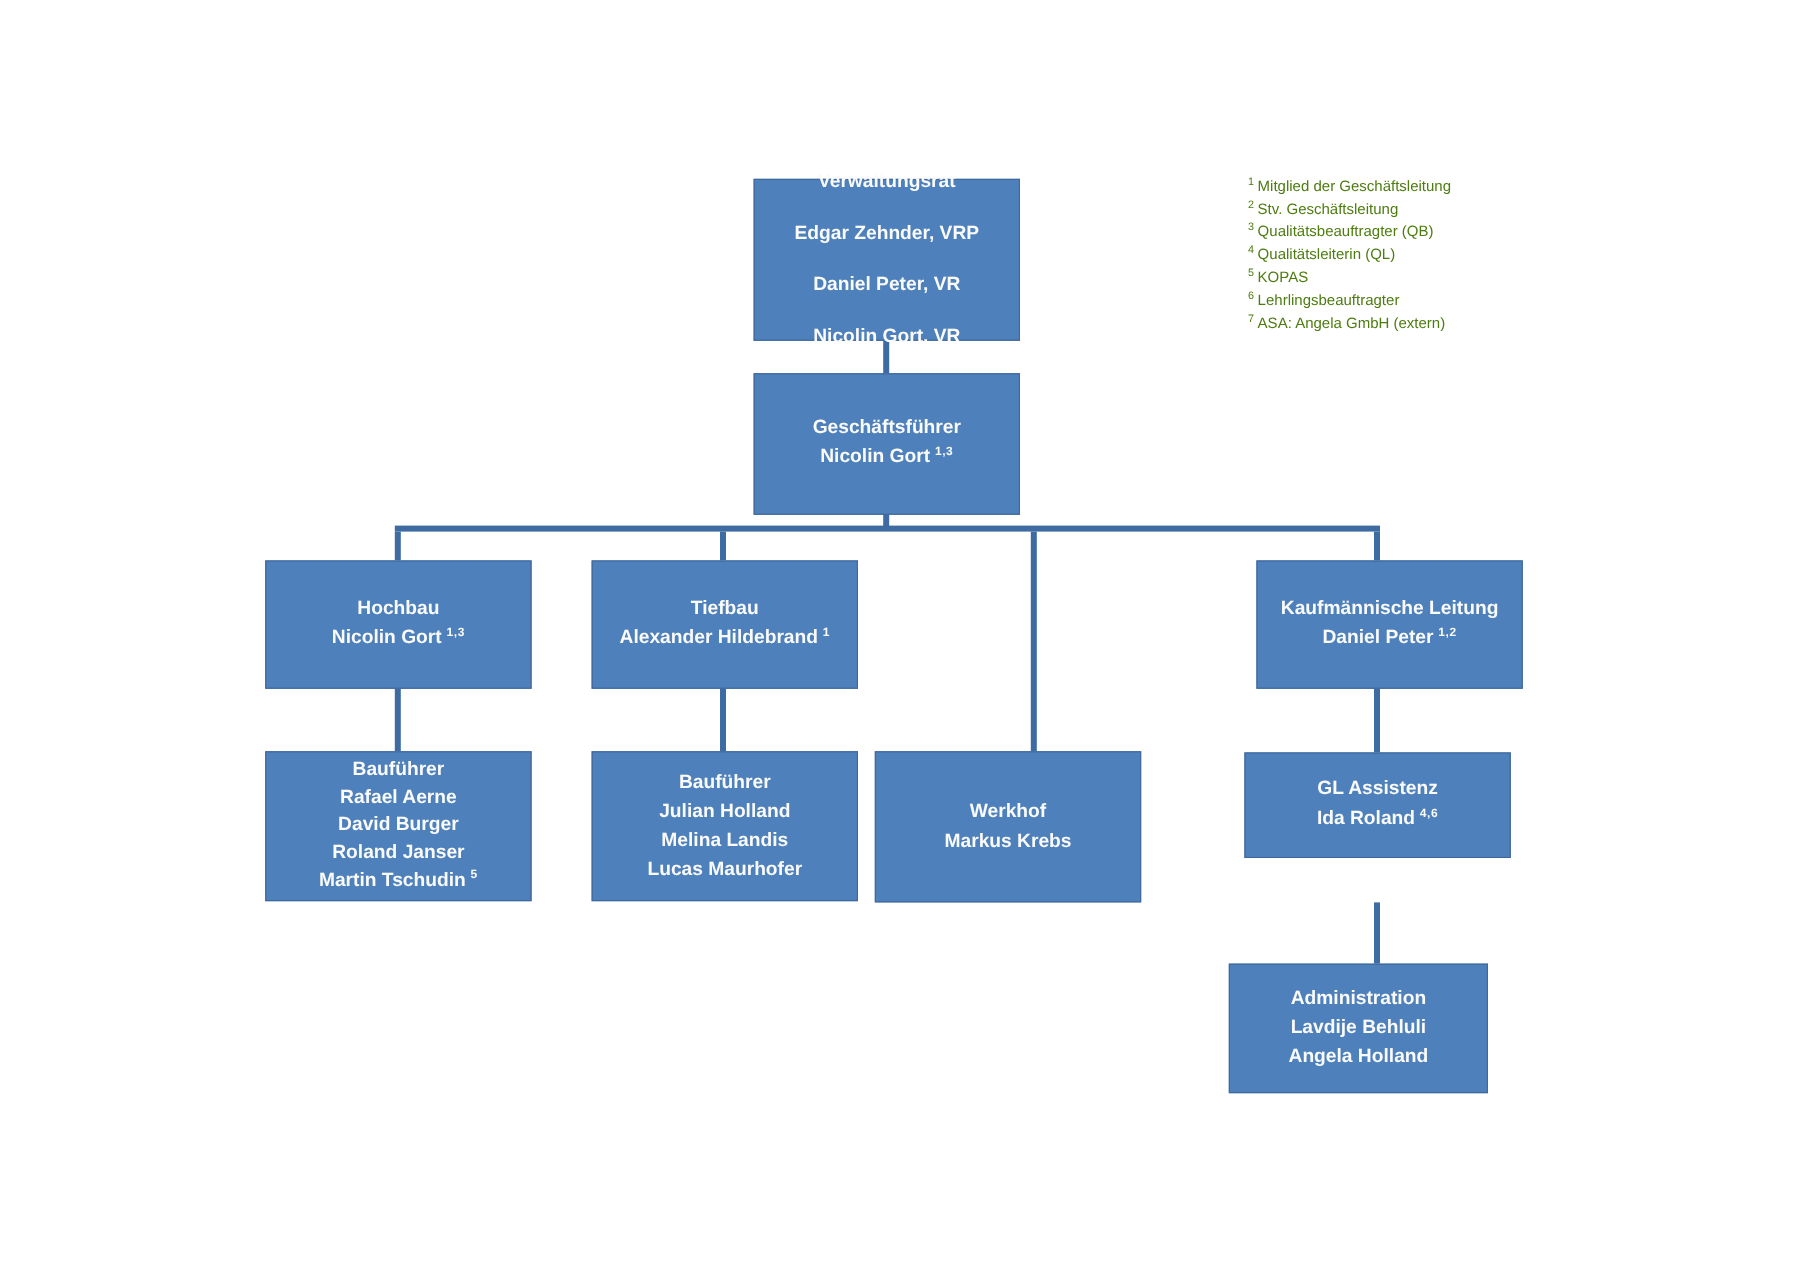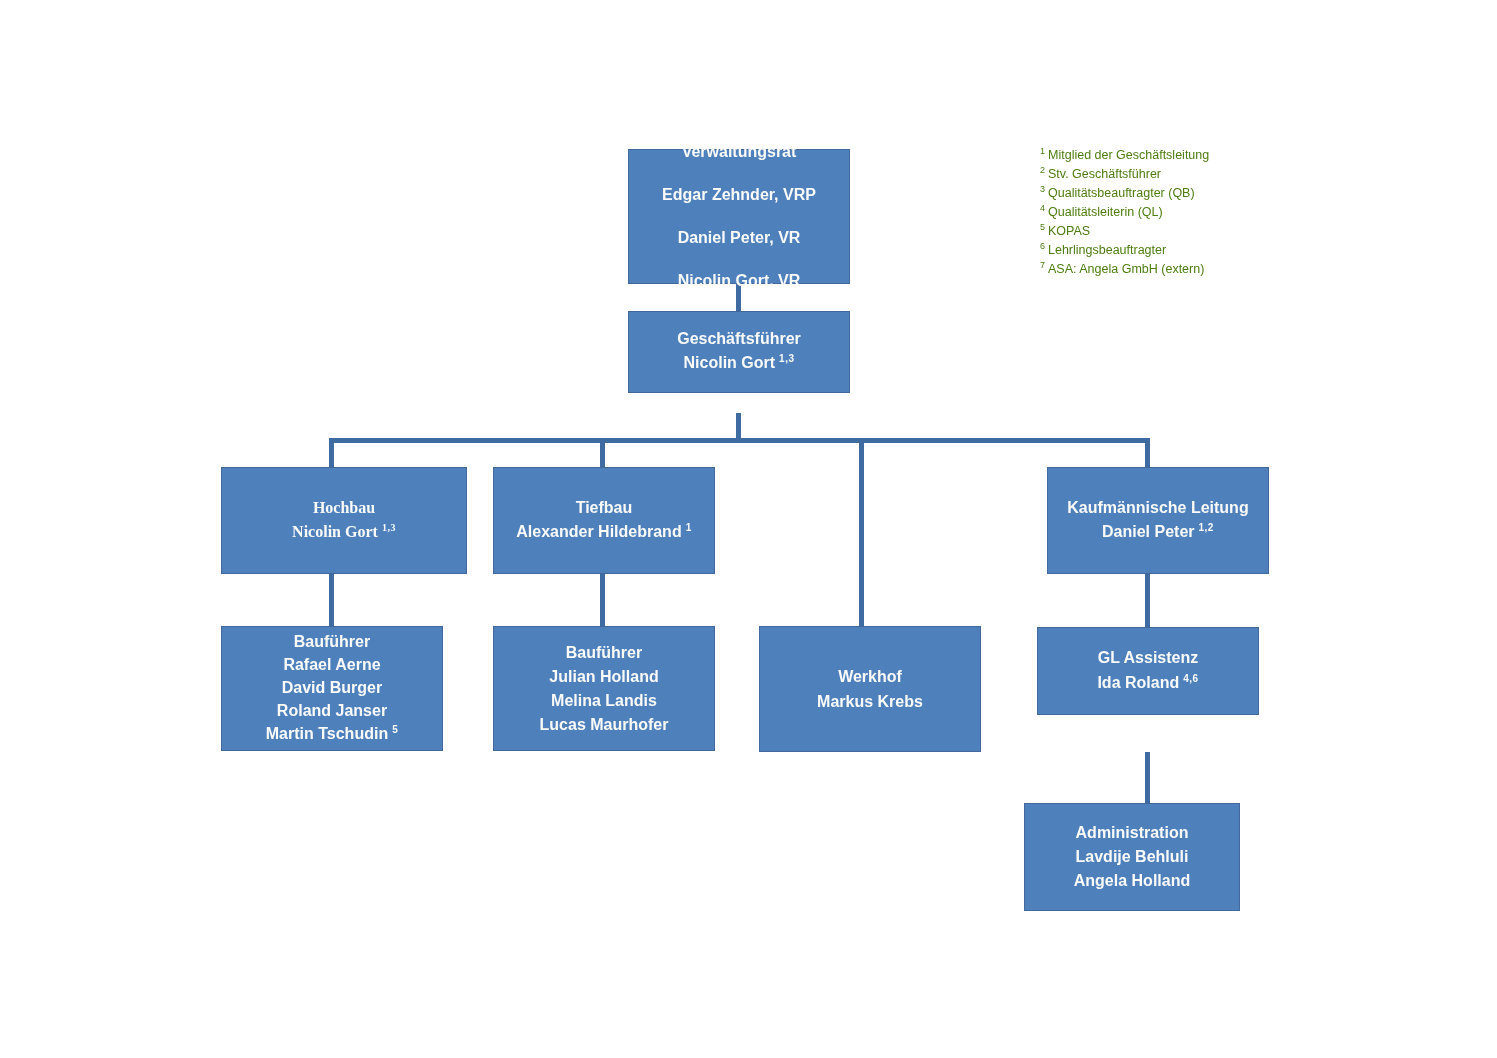--- a/index.html
+++ b/index.html
@@ -45,26 +45,26 @@
 <div class="connector" style="left:1145px;top:573px;width:5px;height:54px;"></div>
 <div class="connector" style="left:1145px;top:752px;width:5px;height:51px;"></div>
 
 <div class="orgbox" style="left:628px;top:149px;width:222px;height:135px;gap:19px;">
   <div class="line">Verwaltungsrat</div>
   <div class="line">Edgar Zehnder, VRP</div>
   <div class="line">Daniel Peter, VR</div>
   <div class="line">Nicolin Gort, VR</div>
 </div>
 
-<div class="orgbox" style="left:628px;top:311px;width:222px;height:82px;">
+<div class="orgbox" style="left:628px;top:311px;width:222px;height:118px;">
   <div class="line">Geschäftsführer</div>
   <div class="line"><span>Nicolin Gort</span><span class="sup">1,3</span></div>
 </div>
 
-<div class="orgbox" style="left:221px;top:467px;width:246px;height:107px;font-family:Liberation Serif, serif;">
+<div class="orgbox" style="left:221px;top:467px;width:222px;height:107px;">
   <div class="line">Hochbau</div>
   <div class="line"><span>Nicolin Gort</span><span class="sup">1,3</span></div>
 </div>
 
 <div class="orgbox" style="left:493px;top:467px;width:222px;height:107px;">
   <div class="line">Tiefbau</div>
   <div class="line"><span>Alexander Hildebrand</span><span class="sup">1</span></div>
 </div>
 
 <div class="orgbox" style="left:1037px;top:467px;width:222px;height:107px;margin-left:10px;">
@@ -80,37 +80,37 @@
   <div class="line"><span>Martin Tschudin</span><span class="sup">5</span></div>
 </div>
 
 <div class="orgbox" style="left:493px;top:626px;width:222px;height:125px;">
   <div class="line">Bauführer</div>
   <div class="line">Julian Holland</div>
   <div class="line">Melina Landis</div>
   <div class="line">Lucas Maurhofer</div>
 </div>
 
-<div class="orgbox" style="left:759px;top:626px;width:222px;height:126px;line-height:25px;">
+<div class="orgbox" style="left:729px;top:626px;width:222px;height:126px;line-height:25px;">
   <div class="line">Werkhof</div>
   <div class="line">Markus Krebs</div>
 </div>
 
 <div class="orgbox" style="left:1037px;top:627px;width:222px;height:88px;line-height:25px;">
   <div class="line">GL Assistenz</div>
   <div class="line"><span>Ida Roland</span><span class="sup">4,6</span></div>
 </div>
 
 <div class="orgbox" style="left:1024px;top:803px;width:216px;height:108px;">
   <div class="line">Administration</div>
   <div class="line">Lavdije Behluli</div>
   <div class="line">Angela Holland</div>
 </div>
 
 <div class="legend">
   <div class="lrow"><span class="lsup">1</span><span>Mitglied der Geschäftsleitung</span></div>
-  <div class="lrow"><span class="lsup">2</span><span>Stv. Geschäftsführer</span></div>
+  <div class="lrow"><span class="lsup">2</span><span>Stv. Geschäftsleitung</span></div>
   <div class="lrow"><span class="lsup">3</span><span>Qualitätsbeauftragter (QB)</span></div>
   <div class="lrow"><span class="lsup">4</span><span>Qualitätsleiterin (QL)</span></div>
   <div class="lrow"><span class="lsup">5</span><span>KOPAS</span></div>
   <div class="lrow"><span class="lsup">6</span><span>Lehrlingsbeauftragter</span></div>
   <div class="lrow"><span class="lsup">7</span><span>ASA: Angela GmbH (extern)</span></div>
 </div>
 
 </body></html>

